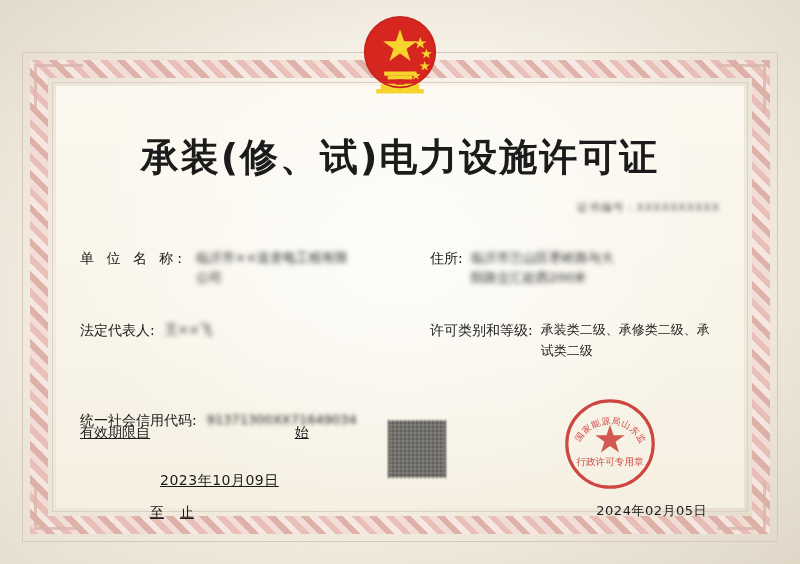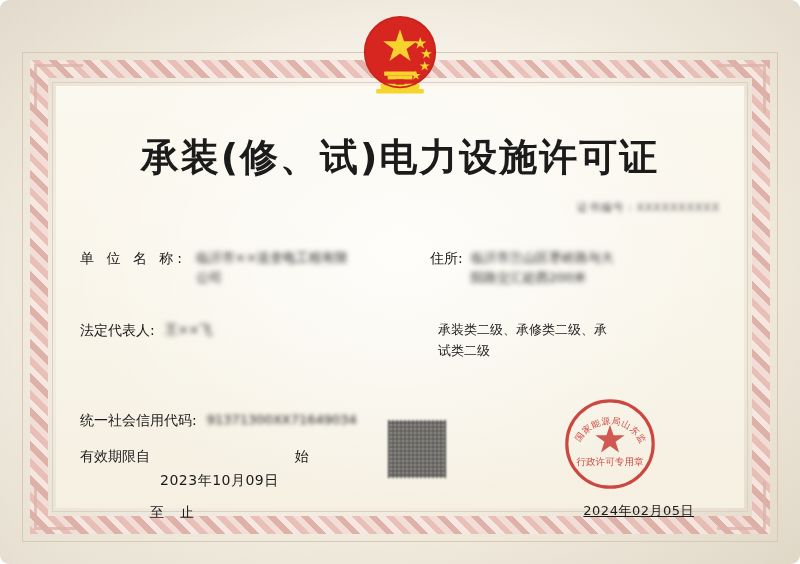--- a/index.html
+++ b/index.html
@@ -15,21 +15,20 @@
   }
 
   
   .certificate {
     position: relative;
     width: 800px;
     height: 564px;
     background: linear-gradient(135deg, #f2ece0 0%, #f6f1e6 45%, #efe8da 100%);
     box-sizing: border-box;
     overflow: hidden;
-    border-radius: 9px;
   }
   
   .paper-vignette {
     position: absolute;
     inset: 0;
     background:
       radial-gradient(ellipse at 50% 45%, rgba(255,255,255,0.55) 0%, rgba(255,255,255,0.0) 60%),
       radial-gradient(ellipse at 50% 50%, rgba(120,100,70,0.0) 55%, rgba(120,100,70,0.13) 100%);
     pointer-events: none;
   }
@@ -189,25 +188,26 @@
   .v-type { max-width: 170px; line-height: 21px; }
 
   
   .validity {
     position: absolute;
     left: 10px;
     top: 320px;
   }
   .validity .vline {
     display: flex;
-    align-items: center;
+    align-items: flex-start;
     margin-bottom: 14px;
     font-family: "DejaVu Sans", sans-serif;
     font-size: 14px;
     color: #1b1b1b;
+    text-decoration: underline;
   }
   .validity .vlabel { white-space: nowrap; }
   .validity .vdate  { margin-left: 10px; letter-spacing: 0.5px; margin-top: 48px; }
   .validity .vmark  { margin-left: 16px; }
   .validity .vpad   { display: inline-block; width: 70px; }
 
   
   .qr {
     position: absolute;
     left: 318px;
@@ -228,27 +228,26 @@
     position: absolute;
     right: 72px;
     top: 292px;
     width: 96px;
     height: 96px;
     opacity: 0.88;
   }
 
   .issue-date {
     position: absolute;
-    right: 36px;
+    right: 23px;
     top: 398px;
     font-family: "DejaVu Sans", sans-serif;
     font-size: 13px;
     color: #1b1b1b;
     letter-spacing: 0.5px;
-    text-decoration: underline;
   }
 </style>
 </head>
 <body>
 
 <div class="certificate">
 
   <div class="paper-vignette"></div>
 
   <div class="border-frame"></div>
@@ -299,20 +298,21 @@
           <span class="value blurred v-addr" style="margin-left:8px;">临沂市兰山区枣岭路与大阳路交汇处西200米</span>
         </div>
       </div>
 
       <div class="row" style="margin-top:32px;">
         <div class="col-left">
           <span class="label">法定代表人:</span>
           <span class="value blurred" style="margin-left:10px;">王××飞</span>
         </div>
         <div class="col-right">
+          <span class="label">许可类别和等级:</span>
           <span class="value v-type" style="margin-left:8px;font-family:Liberation Mono, monospace;">承装类二级、承修类二级、承试类二级</span>
         </div>
       </div>
 
       <div class="row" style="margin-top:48px;">
         <div style="display:flex; align-items:flex-start;">
           <span class="label">统一社会信用代码:</span>
           <span class="value blurred-light" style="margin-left:10px;">91371300XX71649034</span>
         </div>
       </div>

